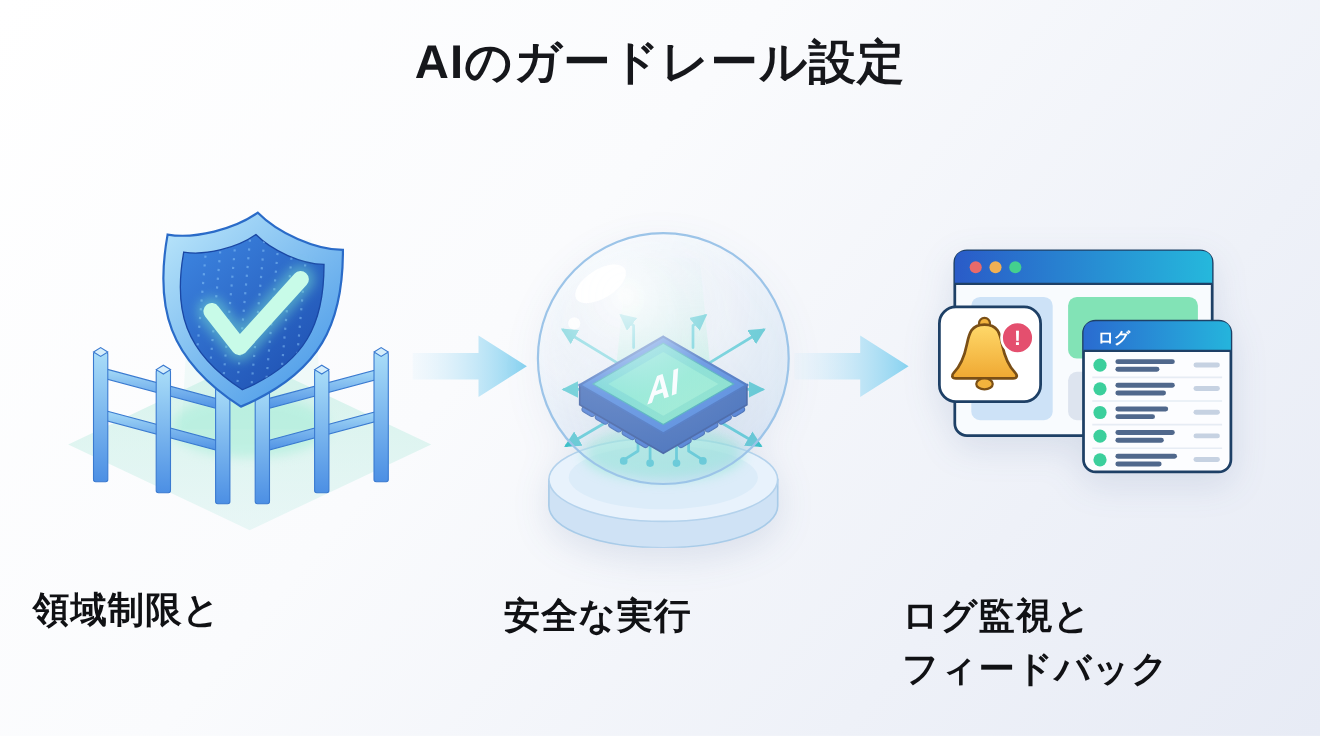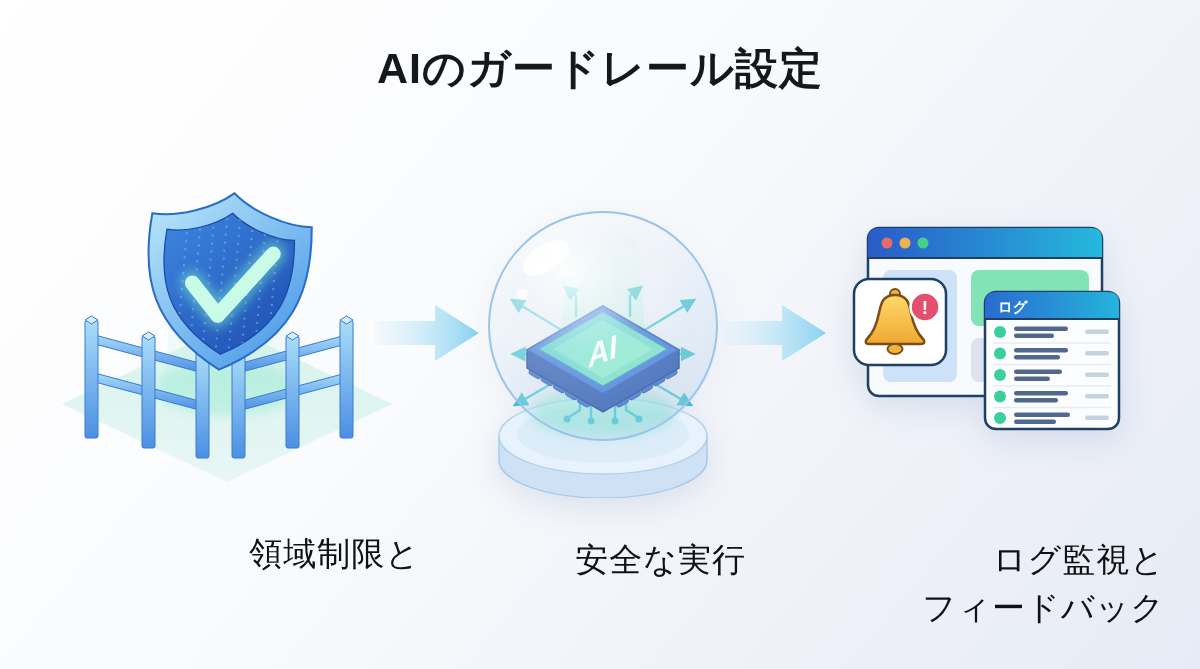--- a/index.html
+++ b/index.html
@@ -4,30 +4,30 @@
 <style>
   html,body{margin:0;padding:0;}
   .canvas{
     position:relative;
     width:1200px;height:669px;
     background:linear-gradient(130deg,#ffffff 0%,#fafbfd 40%,#eef1f8 75%,#e7ebf5 100%);
     overflow:hidden;
     font-family:"Liberation Sans","DejaVu Sans",sans-serif;
   }
   .title{
-    position:absolute;top:40px;left:0;width:100%;
+    position:absolute;top:28px;left:0;width:100%;
     margin:0;text-align:center;
     font-size:43px;font-weight:800;letter-spacing:1px;color:#16171b;
   }
   .illo{position:absolute;}
   .shadowed{filter:drop-shadow(0 10px 16px rgba(40,70,130,0.12));}
   .arrow{position:absolute;}
   .label{
-    position:absolute;text-align:right;
-    font-size:33px;font-weight:400;color:#101114;line-height:48px;
+    position:absolute;text-align:left;
+    font-size:33px;font-weight:700;color:#101114;line-height:48px;
     letter-spacing:1px;
   }
   .label-left{left:30px;top:530px;width:390px;}
   .label-mid{left:458px;top:536px;width:288px;}
   .label-right{left:820px;top:536px;width:345px;}
 </style>
 </head>
 <body>
 
 <div class="canvas">

